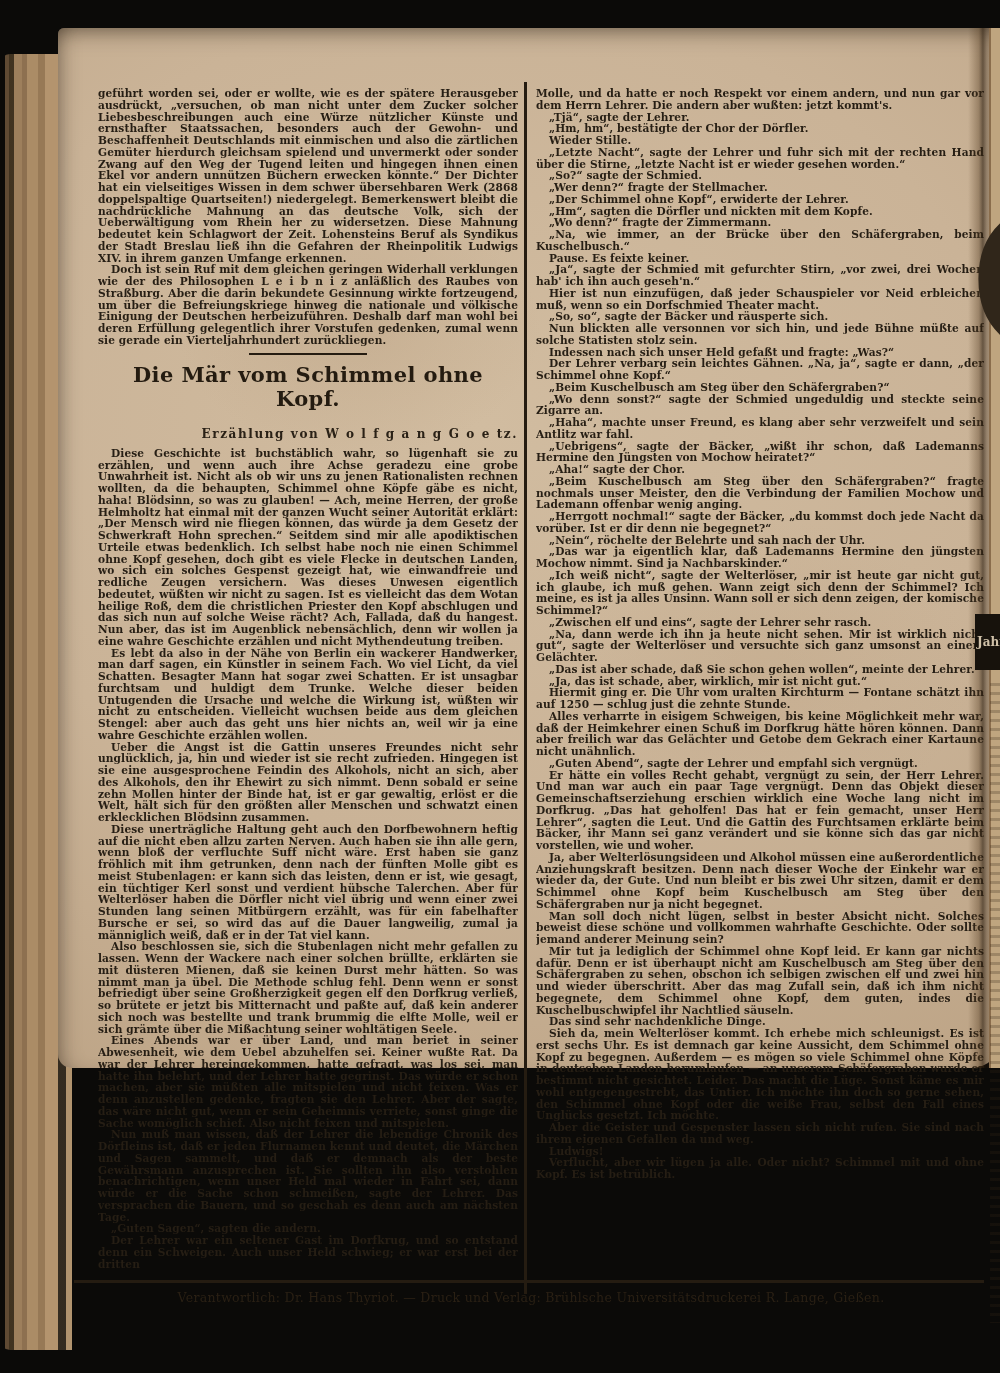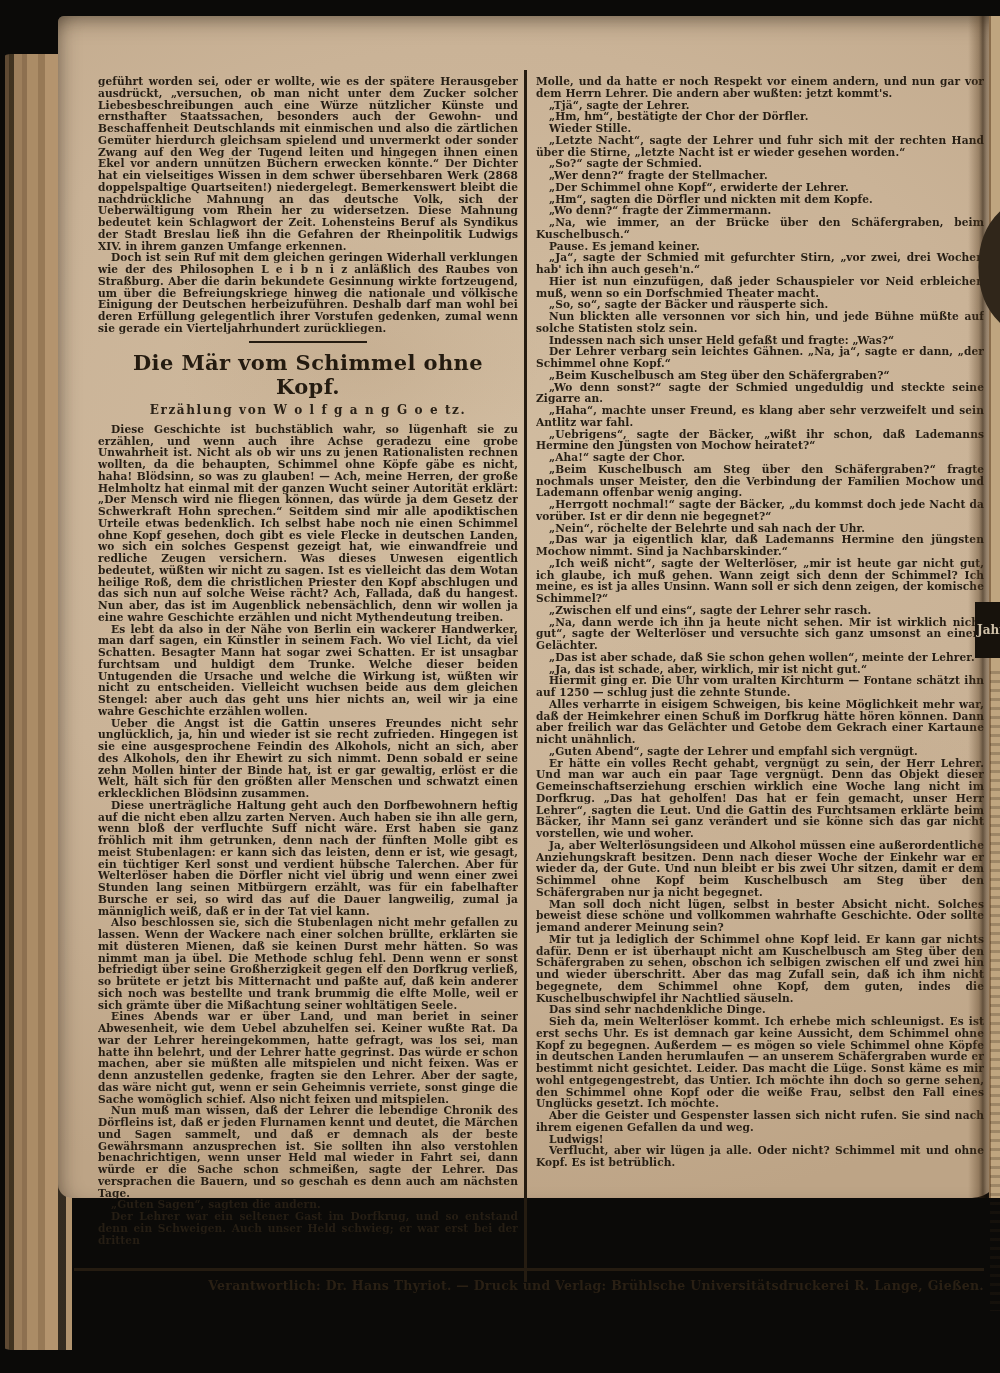--- a/index.html
+++ b/index.html
@@ -12,21 +12,21 @@
   
   .book-edges {
     position:absolute; left:0; top:54px; width:72px; height:1296px;
     background:linear-gradient(90deg,
       #0b0a08 0 5px, #5f4a33 5px 9px, #86683f6e 9px 14px, #9d7f5c 14px 22px,
       #8d7050 22px 27px, #ab8c66 27px 38px, #977956 38px 45px,
       #b4946e 45px 58px, #a5876245 58px 66px, #b2946f 66px 72px);
     border-radius:10px 0 0 10px;
   }
   .page {
-    position:absolute; left:58px; top:16px; width:942px; height:1182px;
+    position:absolute; left:58px; top:28px; width:942px; height:1040px;
     background:
       radial-gradient(ellipse 260px 180px at 32% 29%, rgba(176,148,116,.25), rgba(0,0,0,0) 70%),
       radial-gradient(ellipse 300px 220px at 75% 62%, rgba(183,155,122,.22), rgba(0,0,0,0) 70%),
       radial-gradient(ellipse 950px 760px at 45% 38%, #d1bc a0, #d1bca0 0%, #cab397 55%, #bda486 100%);
     background:
       radial-gradient(ellipse 260px 180px at 32% 29%, rgba(176,148,116,.25), rgba(0,0,0,0) 70%),
       radial-gradient(ellipse 300px 220px at 75% 62%, rgba(183,155,122,.22), rgba(0,0,0,0) 70%),
       radial-gradient(ellipse 950px 760px at 45% 38%, #d1bca0 0%, #cab397 55%, #bda486 100%);
     border-radius:6px 0 28px 14px;
     box-shadow:inset 0 14px 22px -12px rgba(30,20,10,.55), inset 14px 0 22px -14px rgba(30,20,10,.45);
@@ -64,31 +64,31 @@
 
   .col p {
     font-size:10.6px; line-height:11.75px; text-align:justify;
     text-indent:13px; color:#261e14; font-weight:700; letter-spacing:.1px;
   }
   .plist.no-first-indent p:first-child { text-indent:0; }
 
   .sep { width:118px; height:2.4px; background:#251c11; margin:6px auto 8px; }
   .story-title {
     text-align:center; font-size:21px; line-height:24px; font-weight:700;
-    letter-spacing:.4px; color:#241b10; margin:1px 0 4px;
+    letter-spacing:.4px; color:#241b10; margin:1px 0 16px;
   }
   .story-byline {
-    text-align:center; font-size:12px; font-weight:700; letter-spacing:1.6px;
+    text-align:right; font-size:12px; font-weight:700; letter-spacing:1.6px;
     color:#2a2116; margin-bottom:7px;
   }
 
   .footer-rule { position:absolute; left:16px; top:1252px; width:910px; height:3px; background:#251c11; }
   .footer-text {
-    position:absolute; left:0; top:1262px; width:926px; text-align:right;
-    font-size:12.5px; font-weight:700; color:#2a2014; letter-spacing:.3px;padding-left:20px;
+    position:absolute; left:0; top:1262px; width:926px; text-align:center;
+    font-size:12.5px; font-weight:400; color:#2a2014; letter-spacing:.3px;padding-left:20px;
   }
 </style>
 </head>
 <body>
 
 <div class="book-edges"></div>
 
 <div class="page">
 
   <div class="divider"></div>
@@ -124,21 +124,21 @@
         <p>„Tjä“, sagte der Lehrer.</p>
         <p>„Hm, hm“, bestätigte der Chor der Dörfler.</p>
         <p>Wieder Stille.</p>
         <p>„Letzte Nacht“, sagte der Lehrer und fuhr sich mit der rechten Hand über die Stirne, „letzte Nacht ist er wieder gesehen worden.“</p>
         <p>„So?“ sagte der Schmied.</p>
         <p>„Wer denn?“ fragte der Stellmacher.</p>
         <p>„Der Schimmel ohne Kopf“, erwiderte der Lehrer.</p>
         <p>„Hm“, sagten die Dörfler und nickten mit dem Kopfe.</p>
         <p>„Wo denn?“ fragte der Zimmermann.</p>
         <p>„Na, wie immer, an der Brücke über den Schäfergraben, beim Kuschelbusch.“</p>
-        <p>Pause. Es jemand keiner.</p>
+        <p>Pause. Es feixte keiner.</p>
         <p>„Ja“, sagte der Schmied mit gefurchter Stirn, „vor zwei, drei Wochen hab' ich ihn auch geseh'n.“</p>
         <p>Hier ist nun einzufügen, daß jeder Schauspieler vor Neid erbleichen muß, wenn so ein Dorfschmied Theater macht.</p>
         <p>„So, so“, sagte der Bäcker und räusperte sich.</p>
         <p>Nun blickten alle versonnen vor sich hin, und jede Bühne müßte auf solche Statisten stolz sein.</p>
         <p>Indessen nach sich unser Held gefaßt und fragte: „Was?“</p>
         <p>Der Lehrer verbarg sein leichtes Gähnen. „Na, ja“, sagte er dann, „der Schimmel ohne Kopf.“</p>
         <p>„Beim Kuschelbusch am Steg über den Schäfergraben?“</p>
         <p>„Wo denn sonst?“ sagte der Schmied ungeduldig und steckte seine Zigarre an.</p>
         <p>„Haha“, machte unser Freund, es klang aber sehr verzweifelt und sein Antlitz war fahl.</p>
         <p>„Uebrigens“, sagte der Bäcker, „wißt ihr schon, daß Lademanns Hermine den Jüngsten von Mochow heiratet?“</p>

